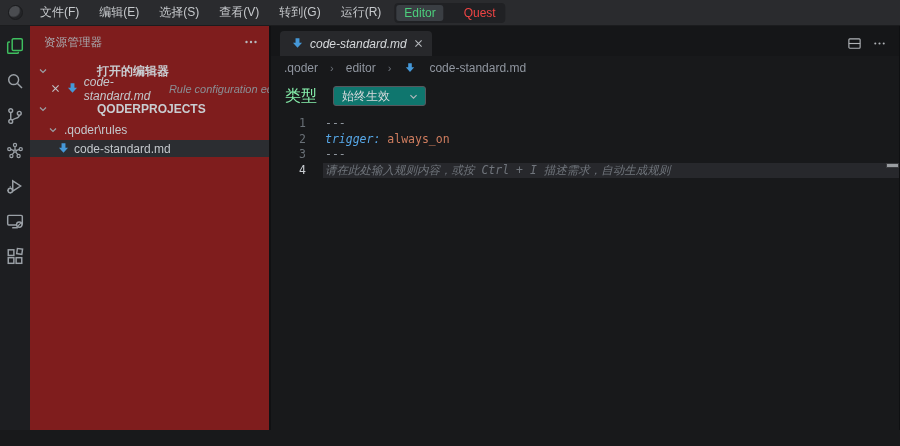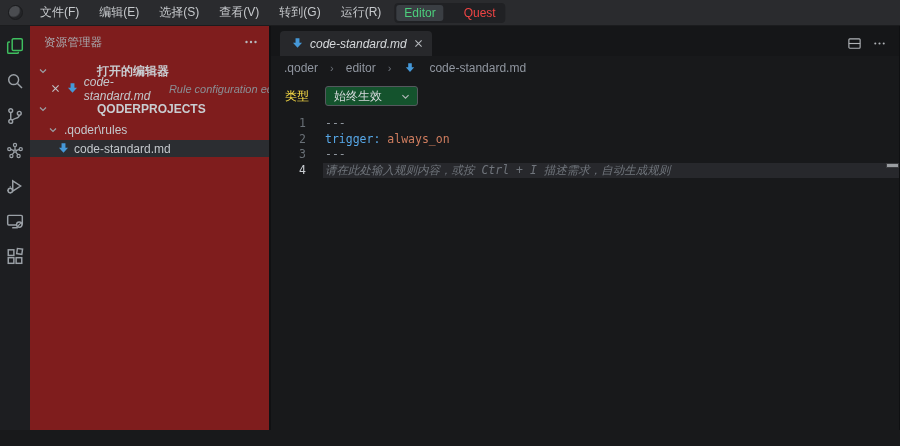--- a/index.html
+++ b/index.html
@@ -62,37 +62,37 @@
   .tab-actions { margin-left:auto; display:flex; align-items:center; gap:10px; padding:0 12px 5px 0;
                  color:#b0b3b7; }
   .tab-actions svg { width:15px; height:15px; }
 
   .breadcrumb { height:24px; display:flex; align-items:center; gap:12px; padding-left:13px;
                 font-size:12px; color:#9096a0; flex:0 0 24px; }
   .bc-sep { color:#6e747c; font-size:11px; }
   .breadcrumb .file-ico svg { width:12px; height:12px; }
 
   .rule-form { height:32px; display:flex; align-items:center; padding-left:14px; gap:16px; flex:0 0 32px; }
-  .form-label { color:#fde047; font-size:12px; }
-  .dropdown { width:93px; height:20px; background:#14532d; border:1px solid #55585e; border-radius:3px;
+  .form-label { color:#86efac; font-size:16px; }
+  .dropdown { width:93px; height:20px; background:#0f766e; border:1px solid #55585e; border-radius:3px;
               display:flex; align-items:center; padding:0 6px 0 8px; gap:4px; }
   .dd-value { color:#d6d9dc; font-size:12px; flex:1; }
   .dd-chev { color:#b6b9bd; display:flex; }
   .dd-chev svg { width:11px; height:11px; }
   .form-desc { color:#8d9298; font-size:12px; }
 
   .code-area { flex:1; position:relative; padding-top:4px;
                font-family:"DejaVu Sans Mono", monospace; font-size:11.5px; }
   .code-line { display:flex; height:15.5px; line-height:15.5px; }
   .gutter { width:52px; flex:0 0 52px; text-align:right; padding-right:17px; color:#697077; }
   .line-content { flex:1; white-space:pre; padding-left:2px; }
   .code-line.current .line-content { background:#27282c; }
   .code-line.current .gutter { color:#c8ccd0; }
   .tok-meta { color:#8f969e; }
-  .tok-key  { color:#57a8e8; }
+  .tok-key  { color:#57a8e8;font-style:italic; }
   .tok-str  { color:#cf7d5f; }
   .tok-ph   { color:#70757c; font-style:italic; }
   .scroll-thumb { position:absolute; right:0; top:51px; width:13px; height:5px; background:#9a9da1;
                   border:1px solid #3a3b3e; }
 
   
   .rightpanel { width:55px; flex:0 0 55px; background:#242529; }
   .rp-title { color:#c6c9cc; font-size:12px; text-align:center; padding-top:15px; }
 </style>
 </head>

